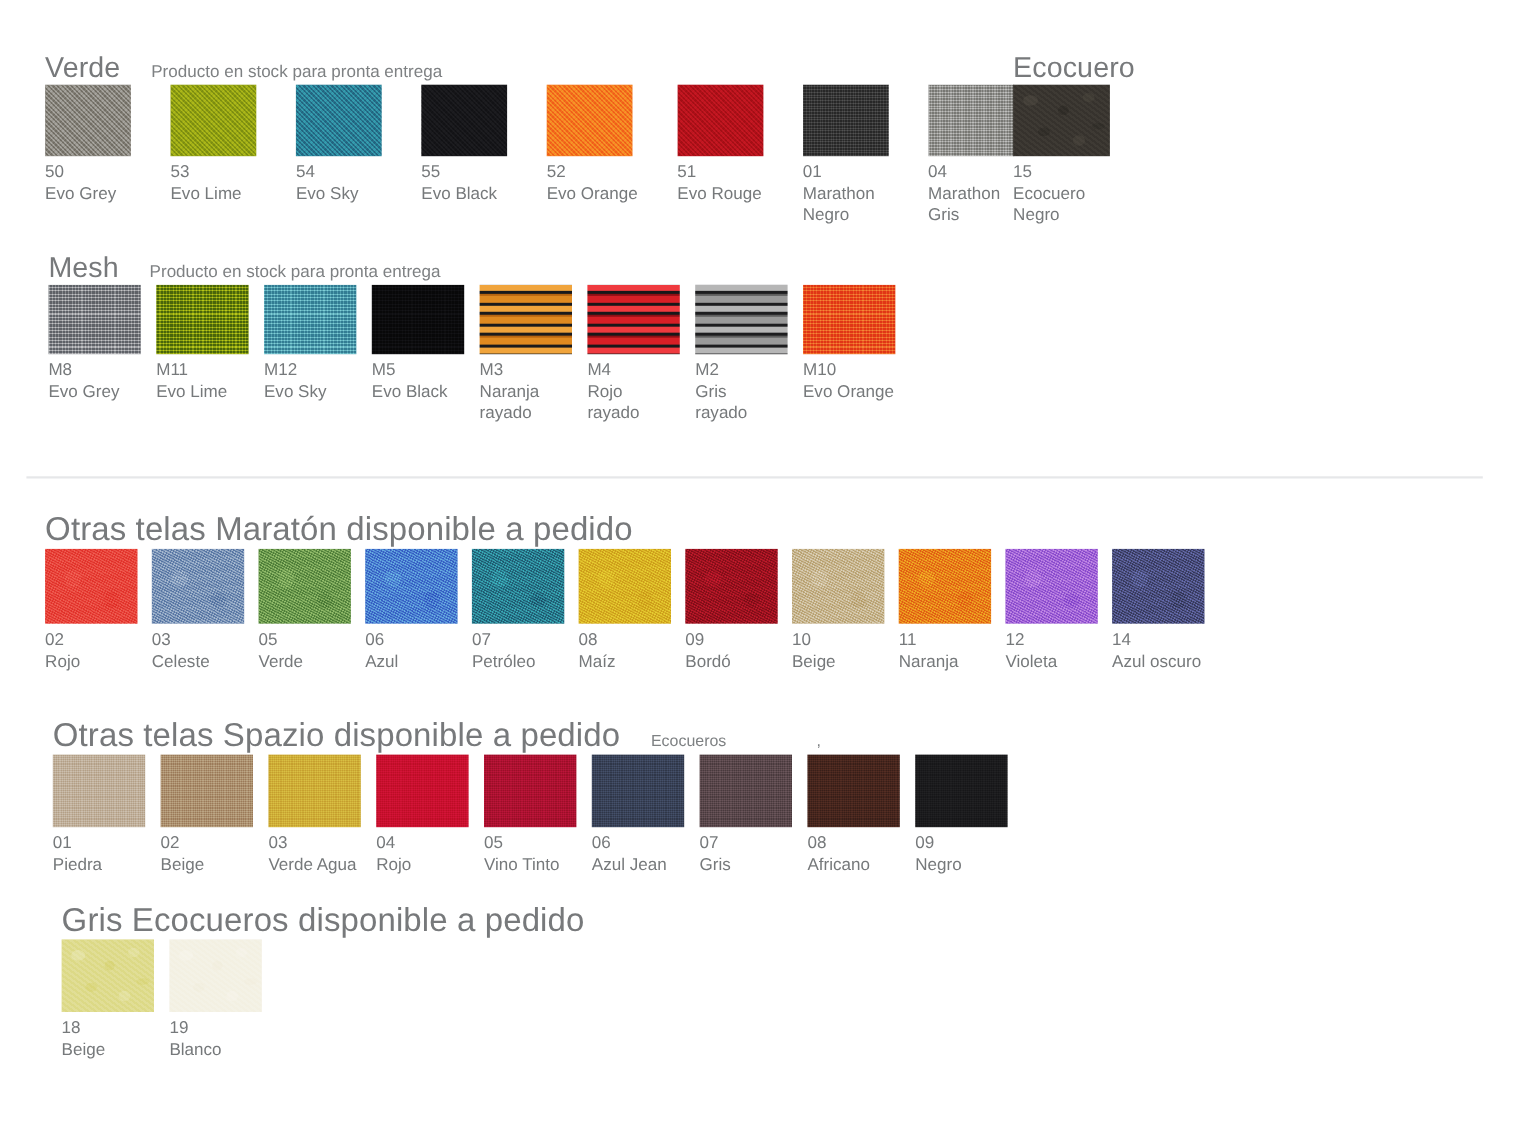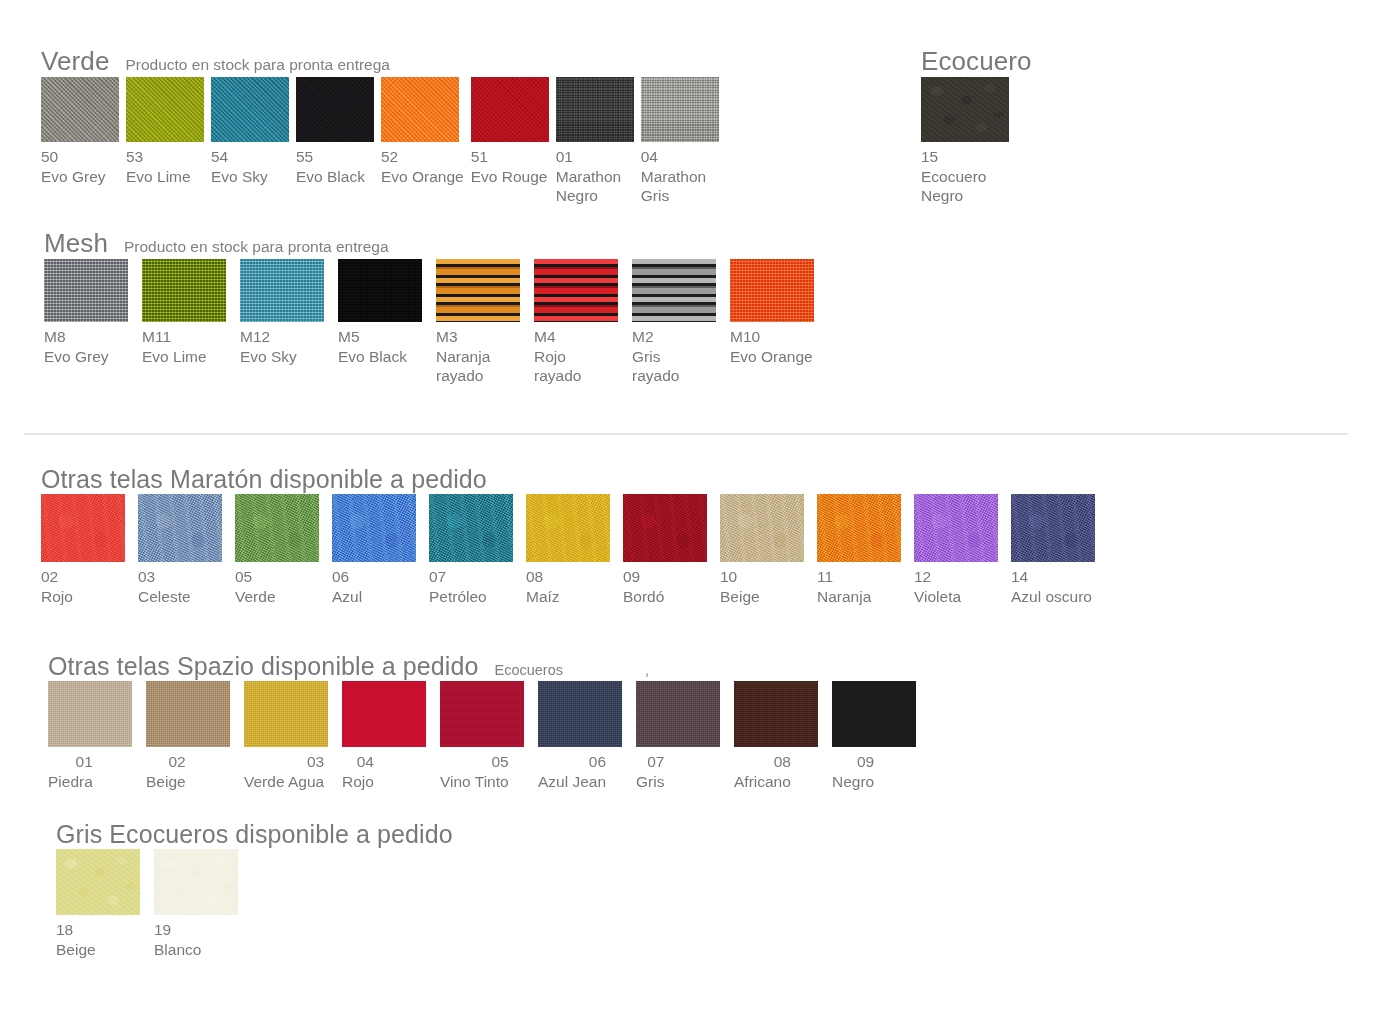--- a/index.html
+++ b/index.html
@@ -16,26 +16,27 @@
   }
 
   
   .sec-title {
     font-size: 26px;
     font-weight: 400;
     color: #77797b;
     letter-spacing: 0.1px;
     white-space: nowrap;
   }
-  .sec-title.big { font-size: 25px; }
+  .sec-title.big { font-size: 30px; }
   .sec-note {
     font-size: 15.5px;
     font-weight: 400;
     color: #7e8183;
     white-space: nowrap;
+    margin-left: 12px;
   }
   .sec-note.small { font-size: 14.5px; }
 
   .head-row { display: flex; align-items: baseline; gap: 16px; }
 
   
   .row {
     display: flex;
     align-items: flex-start;
   }
@@ -137,32 +138,32 @@
     border: 0; border-top: 2px solid #e6e7e9;
     margin: 0;
   }
 
   
   #sec-tela        { position: absolute; left: 41px;  top: 46px; }
   #sec-ecocuero    { position: absolute; left: 921px; top: 46px; }
   #sec-mesh        { position: absolute; left: 44px;  top: 228px; }
   #divider-1       { top: 433px; }
   #sec-maraton     { position: absolute; left: 41px;  top: 465px; }
-  #sec-spazio      { position: absolute; left: 48px;  top: 652px; text-align: right; }
+  #sec-spazio      { position: absolute; left: 48px;  top: 652px; }
   #sec-ecocueros   { position: absolute; left: 56px;  top: 820px; }
 </style>
 </head>
 <body>
 
 <div id="sec-tela">
   <div class="head-row">
     <span class="sec-title">Verde</span>
     <span class="sec-note">Producto en stock para pronta entrega</span>
   </div>
-  <div class="row" style="gap: 7px;">
+  <div class="row" style="gap: 36px;">
       <div class="cell">
         <div class="sw tex-evo" title="50 Evo Grey" style="width: 78px; height: 65px; background: rgb(139, 136, 128);"></div>
         <div class="lbl"><span class="code">50</span><span class="nm">Evo Grey</span></div>
       </div>
       <div class="cell">
         <div class="sw tex-evo" title="53 Evo Lime" style="width: 78px; height: 65px; background: rgb(147, 162, 20);"></div>
         <div class="lbl"><span class="code">53</span><span class="nm">Evo Lime</span></div>
       </div>
       <div class="cell">
         <div class="sw tex-evo" title="54 Evo Sky" style="width: 78px; height: 65px; background: rgb(43, 127, 150);"></div>

